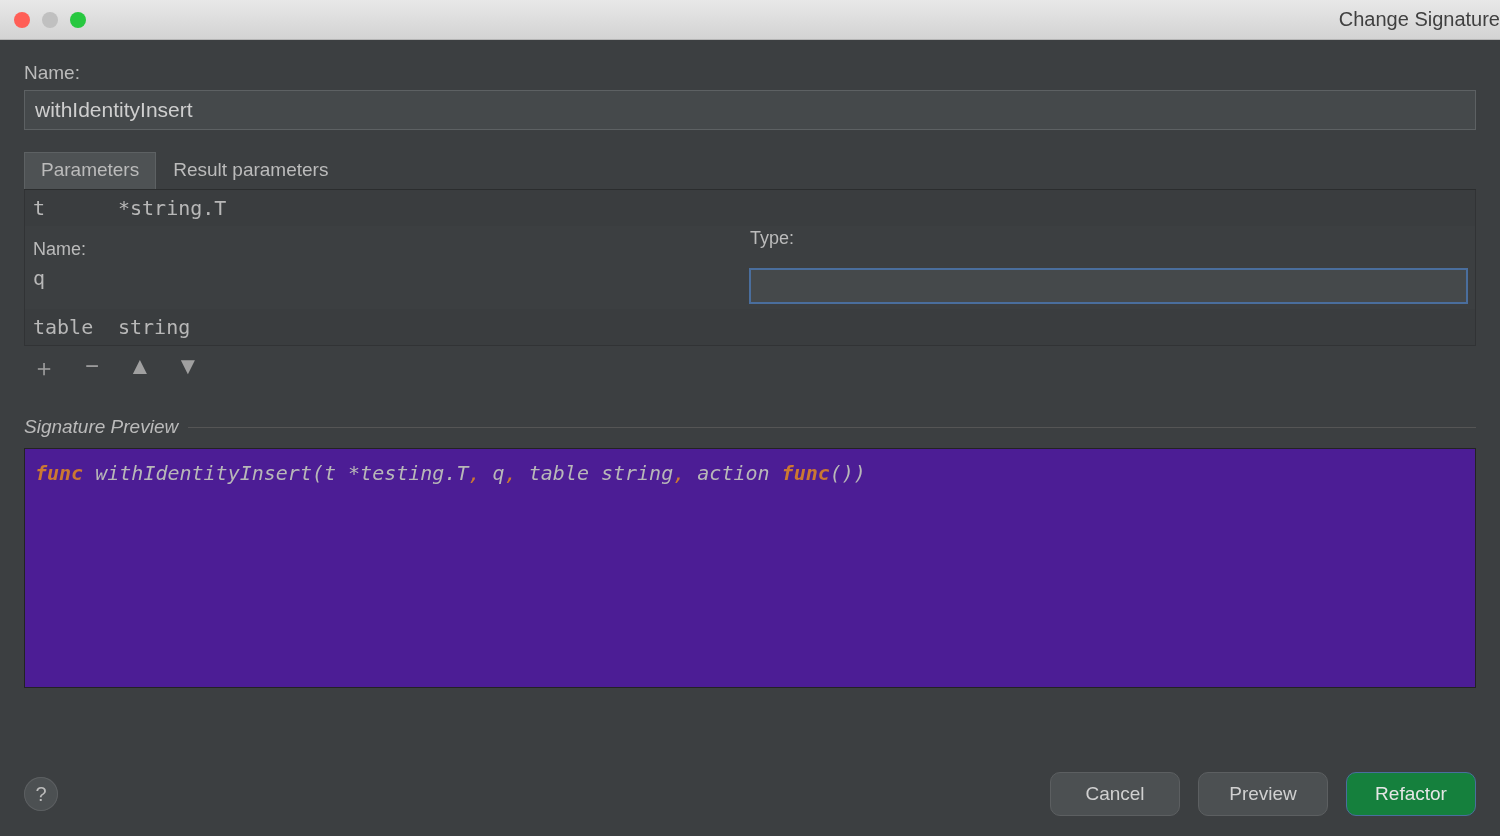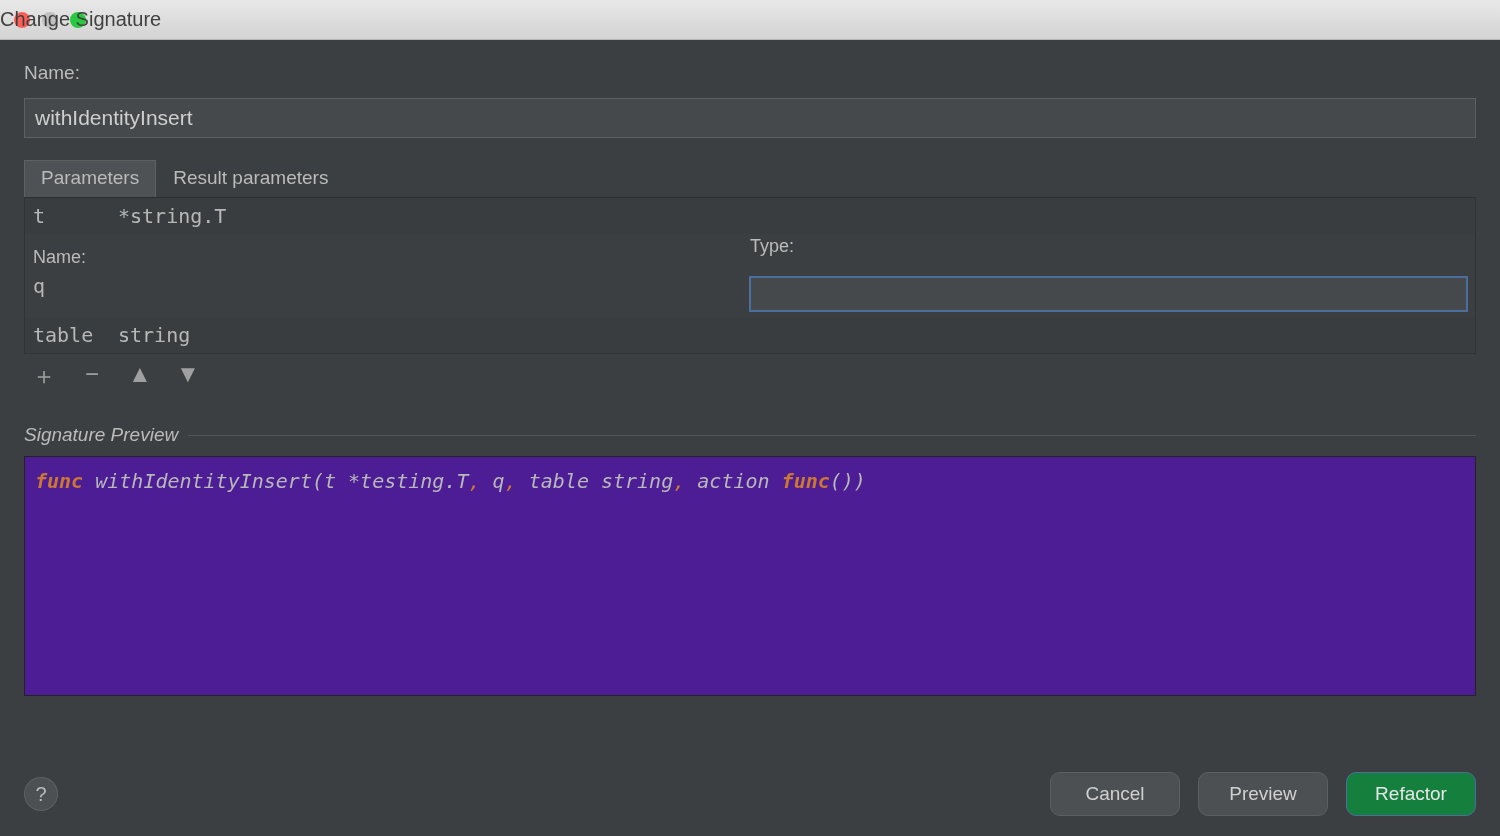--- a/index.html
+++ b/index.html
@@ -24,21 +24,21 @@
   .traffic-lights { display: flex; gap: 12px; }
   .tl {
     width: 16px; height: 16px; border-radius: 50%;
   }
   .tl.close    { background: #ff5f57; }
   .tl.min      { background: #c0c0c0; }
   .tl.zoom     { background: #28c840; }
   .title {
     position: absolute;
     left: 0; right: 0;
-    text-align: left;
+    text-align: right;
     color: #404040;
     font-weight: 400;
     font-size: 20px;
     pointer-events: none;
   }
 
   
   .body {
     padding: 22px 24px 0 24px;
     display: flex;
@@ -50,21 +50,20 @@
 
   .name-input {
     width: 100%;
     background: #45494b;
     border: 1px solid #5d6163;
     color: #cfcfcf;
     font-size: 21px;
     padding: 6px 10px;
     height: 40px;
     font-family: inherit;
-    margin-top: 8px;
   }
 
   
   .tabs {
     display: flex;
     margin-top: 22px;
     border-bottom: 1px solid #2b2d2e;
   }
   .tab {
     padding: 6px 16px 8px 16px;

